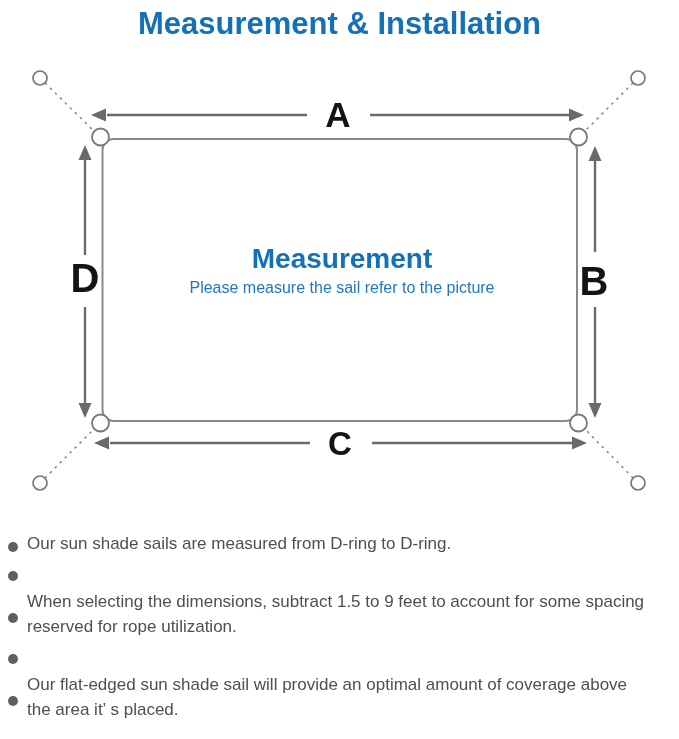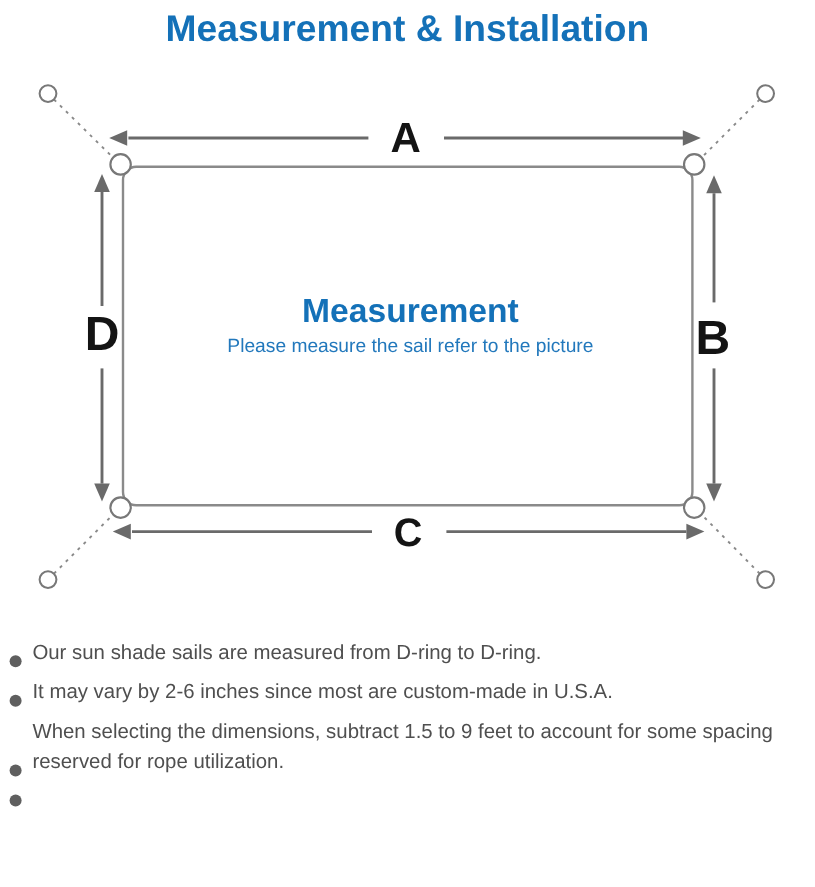--- a/index.html
+++ b/index.html
@@ -13,21 +13,21 @@
     text-align:center;font-size:31px;font-weight:bold;color:#1471b8;
   }
   .diagram-svg{display:block;margin-top:16px;}
   .svg-label{font-family:"Liberation Sans",sans-serif;font-weight:bold;fill:#141414;}
   .svg-heading{font-family:"Liberation Sans",sans-serif;font-weight:bold;fill:#1471b8;}
   .svg-sub{font-family:"Liberation Sans",sans-serif;fill:#2278bc;}
   .notes{
     list-style:none;margin:0;padding:16px 10px 0 8px;
   }
   .note-item{
-    display:flex;align-items:flex-end;margin-bottom:8px;
+    display:flex;align-items:center;margin-bottom:8px;
   }
   .bullet-dot{
     flex:0 0 10px;width:10px;height:10px;border-radius:50%;
     background:#5f5f5f;margin-top:7px;margin-right:9px;
   }
   .note-text{
     font-size:17px;line-height:25px;color:#4f4f4f;white-space:pre-line;
   }
 </style>
 </head>
@@ -96,25 +96,29 @@
     <text class="svg-sub" x="342" y="233" font-size="16" text-anchor="middle">Please measure the sail refer to the picture</text>
   </svg>
 
   <ul class="notes">
     <li class="note-item">
       <span class="bullet-dot"></span>
       <span class="note-text">Our sun shade sails are measured from D-ring to D-ring.</span>
     </li>
     <li class="note-item">
       <span class="bullet-dot"></span>
-      <span class="note-text">It may vary by 2-6 inches since most are custom-made in U.S.A.</span>
     </li>
     <li class="note-item">
       <span class="bullet-dot"></span>
       <span class="note-text">When selecting the dimensions, subtract 1.5 to 9 feet to account for some spacing
 reserved for rope utilization.</span>
     </li>
     <li class="note-item">
       <span class="bullet-dot"></span>
     </li>
+    <li class="note-item">
+      <span class="bullet-dot"></span>
+      <span class="note-text">Our flat-edged sun shade sail will provide an optimal amount of coverage above
+the area it’ s placed.</span>
+    </li>
   </ul>
 
 </div>
 
 </body></html>

